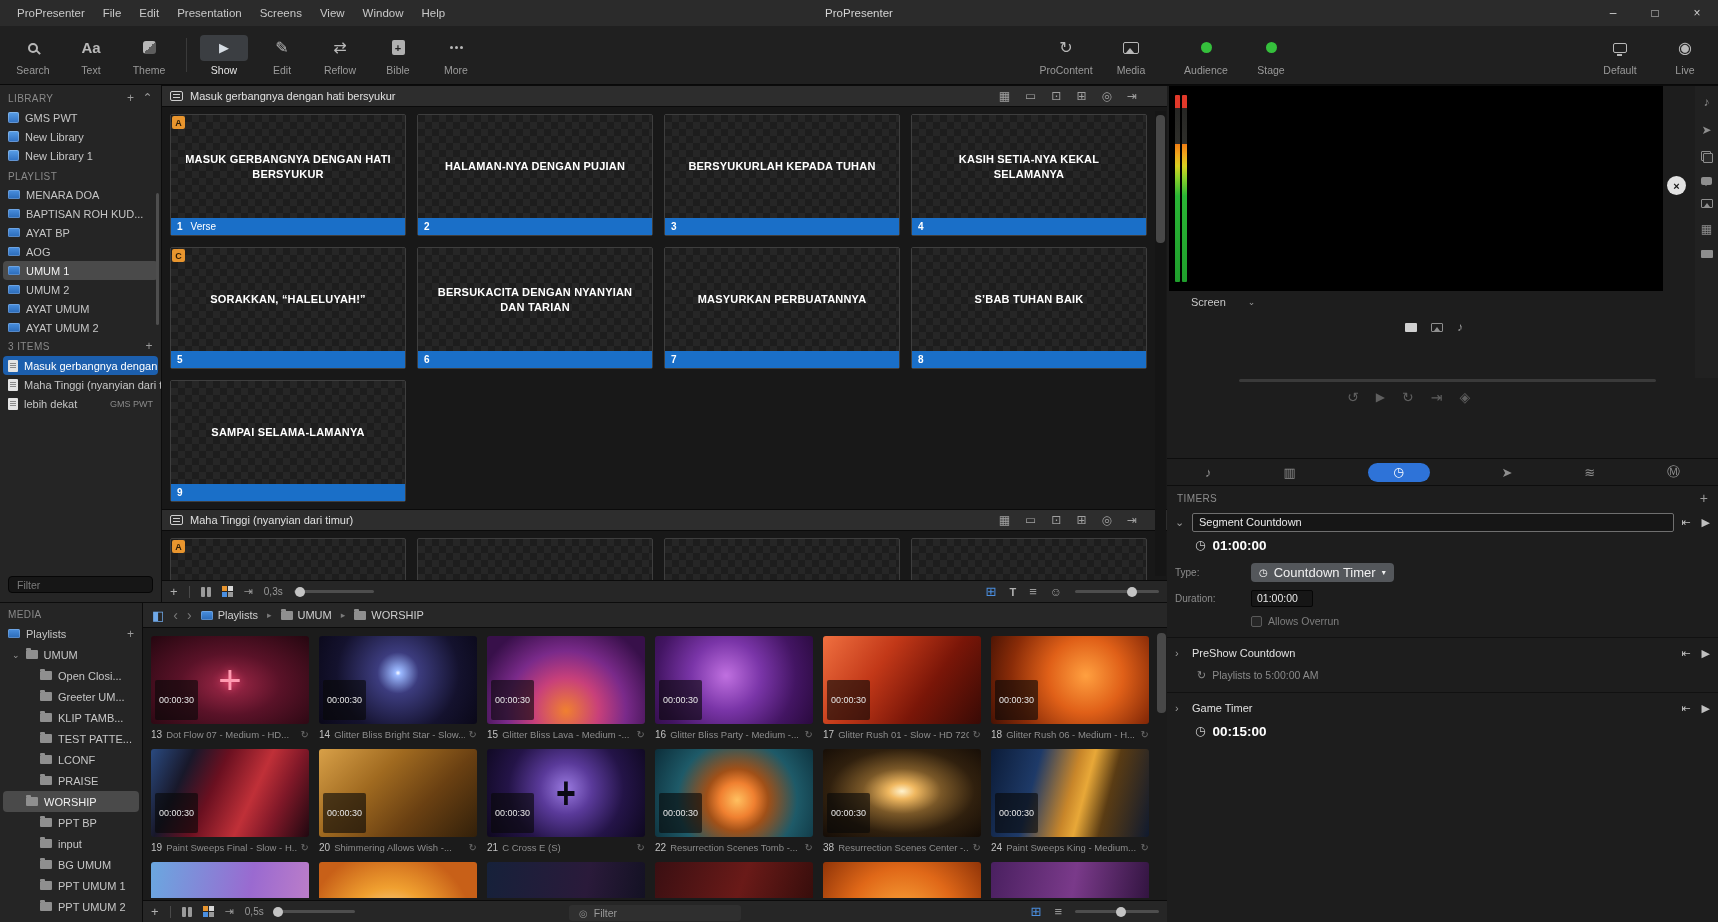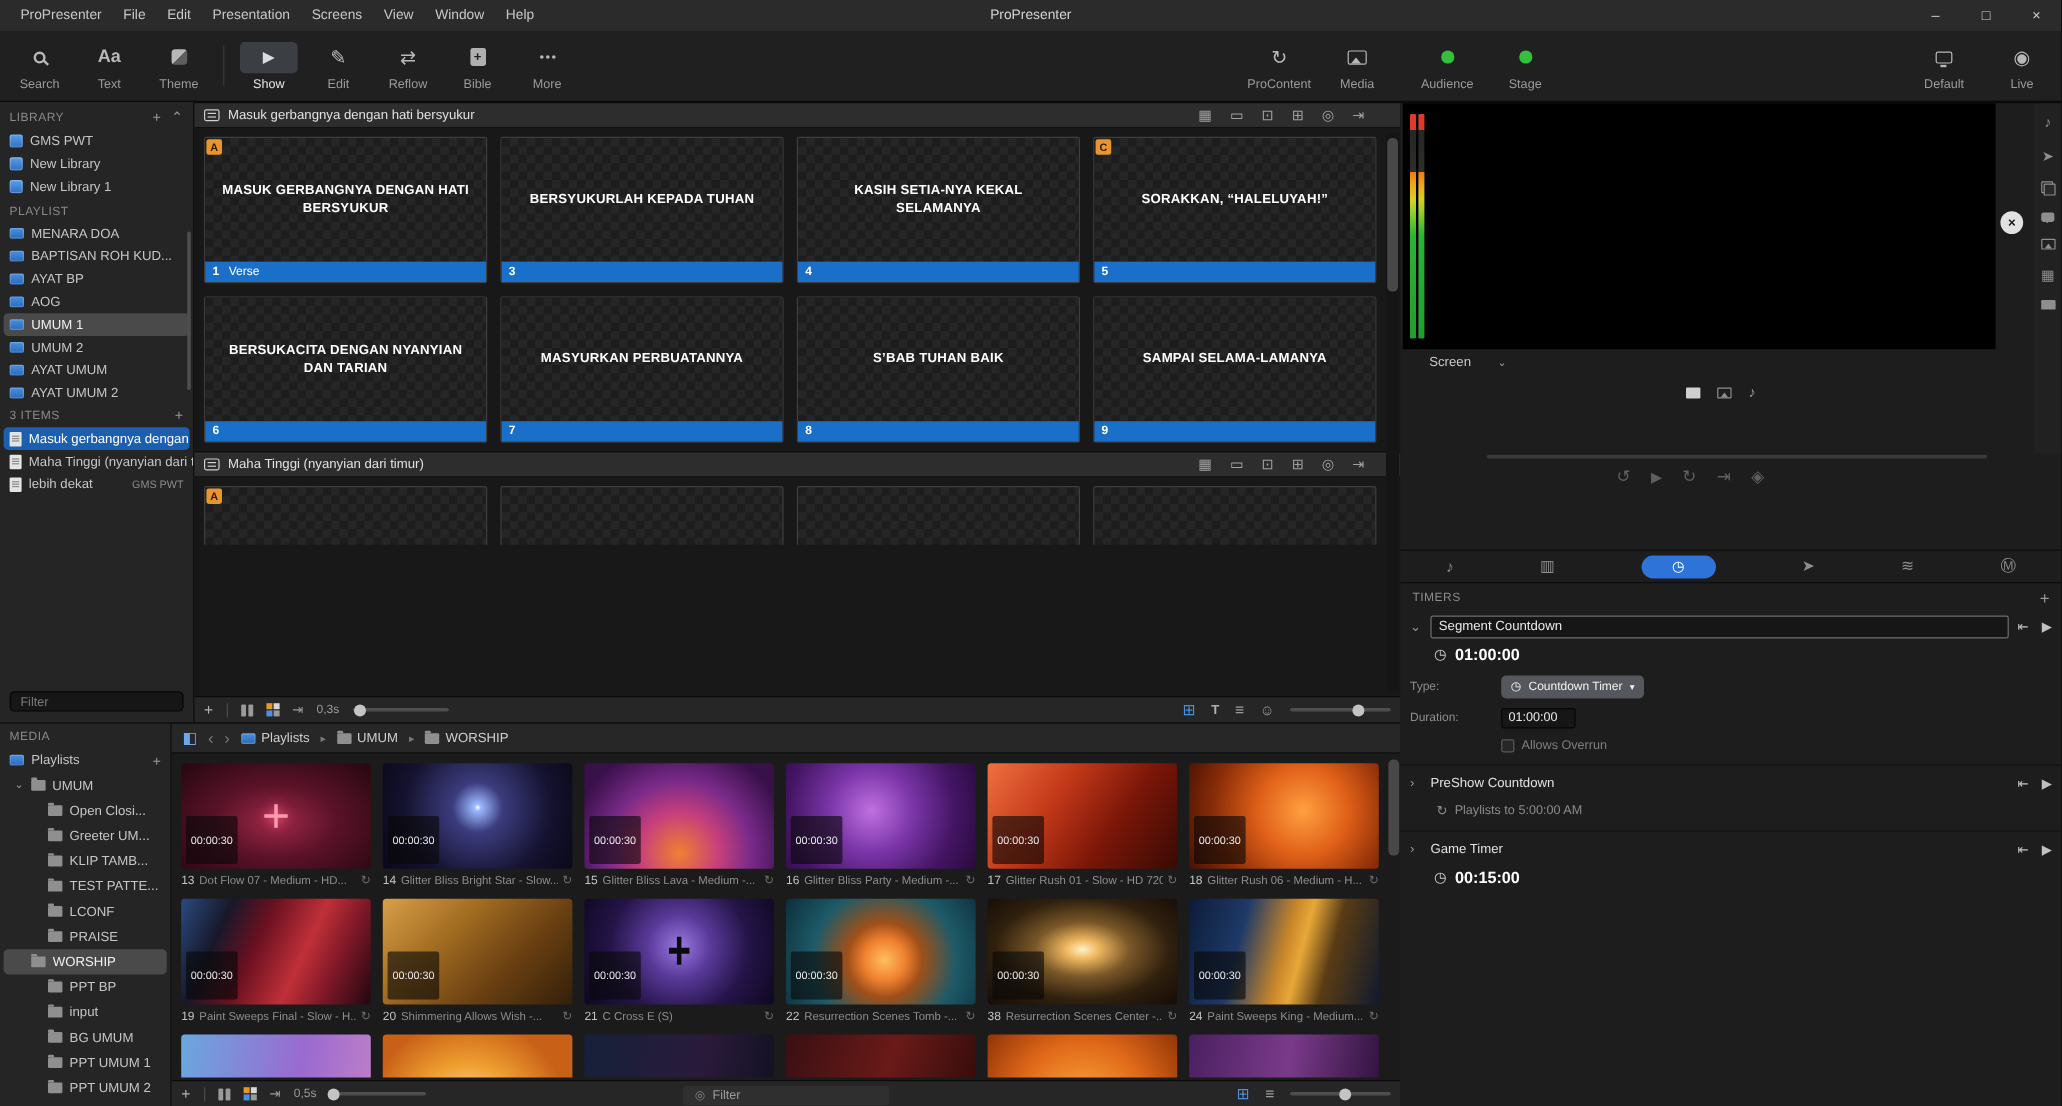--- a/index.html
+++ b/index.html
@@ -213,21 +213,21 @@
   .t-row{display:flex;align-items:center;gap:7px;margin:3px 8px 0;height:24px}
   .t-row .chev{color:#9a9a9a;font-size:11px;width:10px;flex:none}
   .t-name-input{flex:1;background:#161616;border:1px solid #6f6f6f;border-radius:2px;height:19px;padding:0 6px;color:#e8e8e8;font-size:11px;outline:none;font-family:inherit}
   .t-name{flex:1;color:#e0e0e0;font-size:11px}
   .t-ctrl{color:#c0c0c0;font-size:11px;flex:none}
   .t-ctrl + .t-ctrl{margin-left:4px}
   .t-time{display:flex;align-items:center;gap:7px;padding-left:28px;height:22px;color:#fff;font-size:13.5px;font-weight:bold}
   .t-time .g-clock{color:#c8c8c8;font-size:12px;font-weight:normal}
   .t-form-row{display:flex;align-items:center;margin-top:6px;padding-left:8px;height:20px}
   .t-label{width:70px;text-align:left;color:#8c8c8c;font-size:10px;flex:none}
-  .t-dropdown{margin-left:6px;background:#54575b;border-radius:4px;height:19px;display:flex;align-items:center;gap:6px;padding:0 8px;color:#f0f0f0;font-size:10px}
+  .t-dropdown{margin-left:6px;background:#54575b;border-radius:4px;height:19px;display:flex;align-items:center;gap:6px;padding:0 8px;color:#f0f0f0;font-size:13px}
   .t-dropdown .g-clock{font-size:10px}
   .t-dropdown .g-caret{font-size:8px}
   .t-dur-input{margin-left:6px;background:#161616;border:1px solid #060606;border-radius:2px;height:17px;width:62px;padding:0 5px;color:#e8e8e8;font-size:10.5px;outline:none;font-family:inherit}
   .t-check-row{display:flex;align-items:center;gap:6px;margin-top:4px;padding-left:84px;height:18px;color:#7e7e7e;font-size:10.5px}
   .t-divider{border-top:1px solid #111;margin:7px 0 2px}
   .t-sub{display:flex;align-items:center;gap:6px;padding-left:30px;height:20px;color:#8a8a8a;font-size:10.5px}
   .t-sub .g-loop{font-size:11px}
 </style>
 </head>
 <body>
@@ -434,20 +434,28 @@
         <div class="slide-body checker">
             <div class="slide-text">MASUK GERBANGNYA DENGAN HATI BERSYUKUR</div>
           </div>
         <div class="slide-bar">
             <span>1</span>
             <span style="font-weight:normal">Verse</span>
           </div>
       </div>
       <div class="slide">
         <div class="slide-body checker">
+            <div class="slide-text">HALAMAN-NYA DENGAN PUJIAN</div>
+          </div>
+        <div class="slide-bar">
+            <span>2</span>
+          </div>
+      </div>
+      <div class="slide">
+        <div class="slide-body checker">
             <div class="slide-text">BERSYUKURLAH KEPADA TUHAN</div>
           </div>
         <div class="slide-bar">
             <span>3</span>
           </div>
       </div>
       <div class="slide">
         <div class="slide-body checker">
             <div class="slide-text">KASIH SETIA-NYA KEKAL SELAMANYA</div>
           </div>

